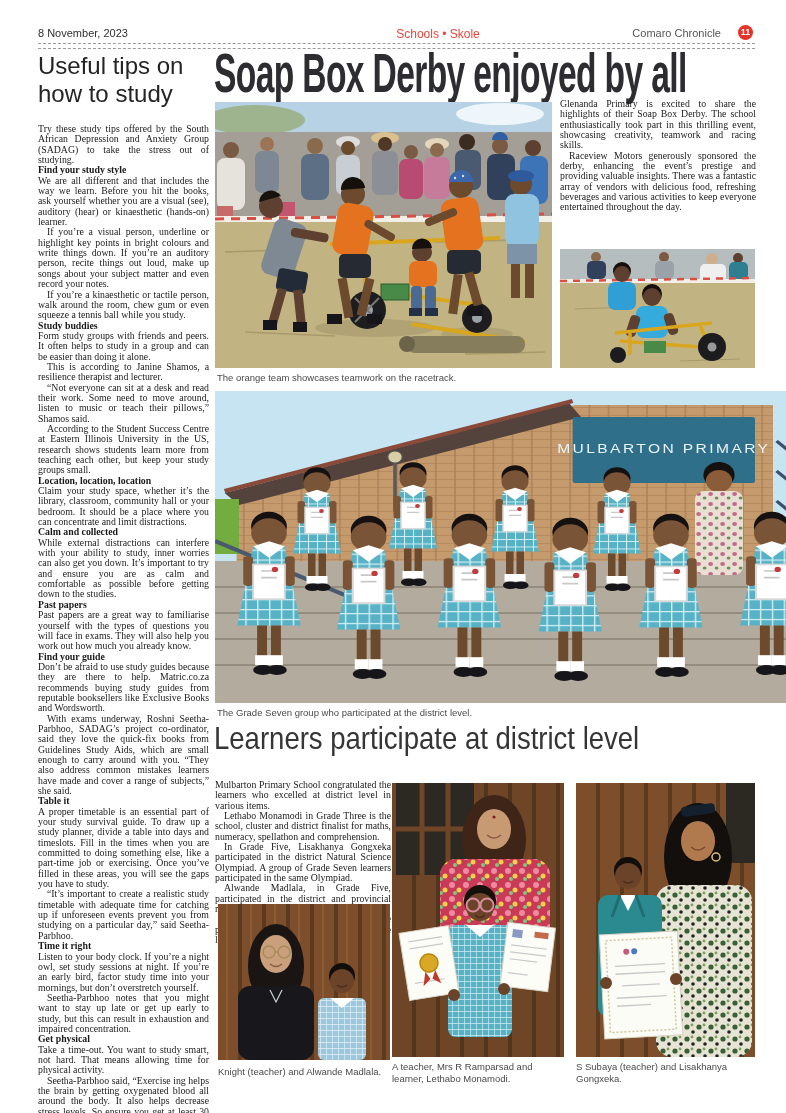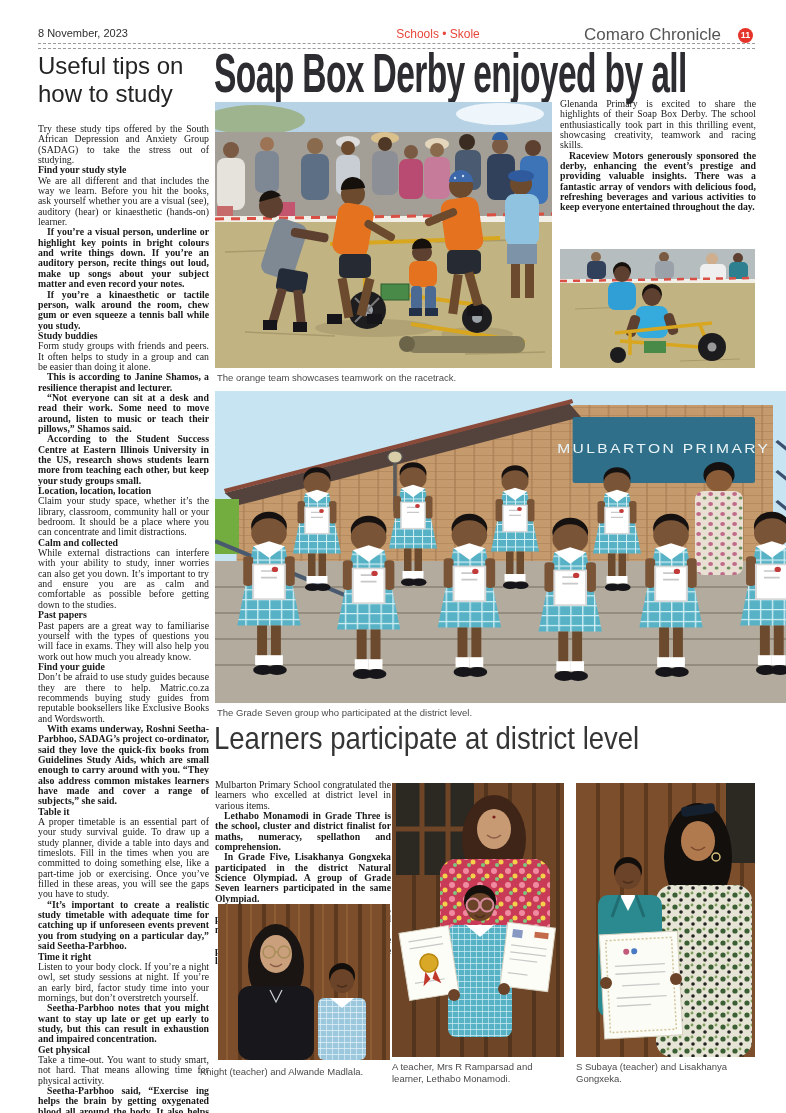--- a/index.html
+++ b/index.html
@@ -4,49 +4,49 @@
 <style>
   html,body{margin:0;padding:0;background:#e9e9e9;}
   .page{position:relative;width:786px;height:1113px;background:#ffffff;margin:0 auto;
         font-family:"Liberation Sans",sans-serif;color:#1c1c1c;overflow:hidden;}
   .abs{position:absolute;}
 
   
   .hdr-date{left:38px;top:27px;font-size:11px;color:#2f2f2f;}
   .hdr-section{left:0;top:27px;width:786px;text-align:center;font-size:12px;color:#e8473a;padding-left:45px;}
   .hdr-right{right:33px;top:25px;display:flex;align-items:center;gap:5px;}
-  .hdr-pub{font-size:17px;color:#555;}
+  .hdr-pub{font-size:11px;color:#555;}
   .badge{width:15px;height:15px;border-radius:50%;background:#e63329;color:#fff;
          font-size:9px;font-weight:700;line-height:15px;text-align:center;margin-left:12px;}
   .rule{left:38px;top:43px;width:717px;height:4px;border-top:1px dashed #9a9a9a;border-bottom:1px dashed #9a9a9a;}
 
   
   .h1-left{left:38px;top:52px;width:172px;font-size:24px;font-weight:400;line-height:1.16;
            color:#242424;letter-spacing:0;}
   .h1-main{left:214px;top:46px;font-size:55px;font-weight:700;line-height:1;color:#2c2c31;
            letter-spacing:-1px;white-space:nowrap;transform:scaleX(0.61);transform-origin:left top;}
   .h2-main{left:214px;top:720px;font-size:32px;font-weight:400;color:#353535;white-space:nowrap;
            transform:scaleX(0.86);transform-origin:left top;}
 
   
   .article{font-family:"Liberation Serif",serif;font-size:9.8px;line-height:10.35px;
            text-align:justify;color:#191919;}
   .article p{margin:0;}
   .article p[data-type="heading"]{font-weight:700;text-align:left;}
-  .article p[data-type="indent"]{text-indent:9px;font-weight:bold;}
+  .article p[data-type="indent"]{text-indent:9px;}
   .col-study{left:38px;top:124px;width:171px;}
   .col-derby{left:560px;top:99px;width:196px;}
   .col-district{left:215px;top:780px;width:176px;}
 
   
   .cap{font-size:9.5px;line-height:11.5px;color:#4a4a4a;}
   .cap1{left:217px;top:372px;width:335px;}
   .cap2{left:562px;top:372px;width:193px;margin-top:48px;}
   .cap3{left:217px;top:707px;width:538px;}
-  .capD{left:200px;top:1066px;width:172px;}
+  .capD{left:218px;top:1066px;width:172px;}
   .capE{left:392px;top:1061px;width:168px;}
   .capF{left:576px;top:1061px;width:176px;}
 
   
   .photo{overflow:hidden;background:#d8d8d8;}
   .photo svg{display:block;width:100%;height:100%;}
   .ph-main{left:215px;top:102px;width:337px;height:266px;}
   .ph-race{left:560px;top:249px;width:195px;height:119px;}
   .ph-group{left:215px;top:391px;width:648px;height:312px;}
   .ph-d{left:218px;top:904px;width:172px;height:156px;}

